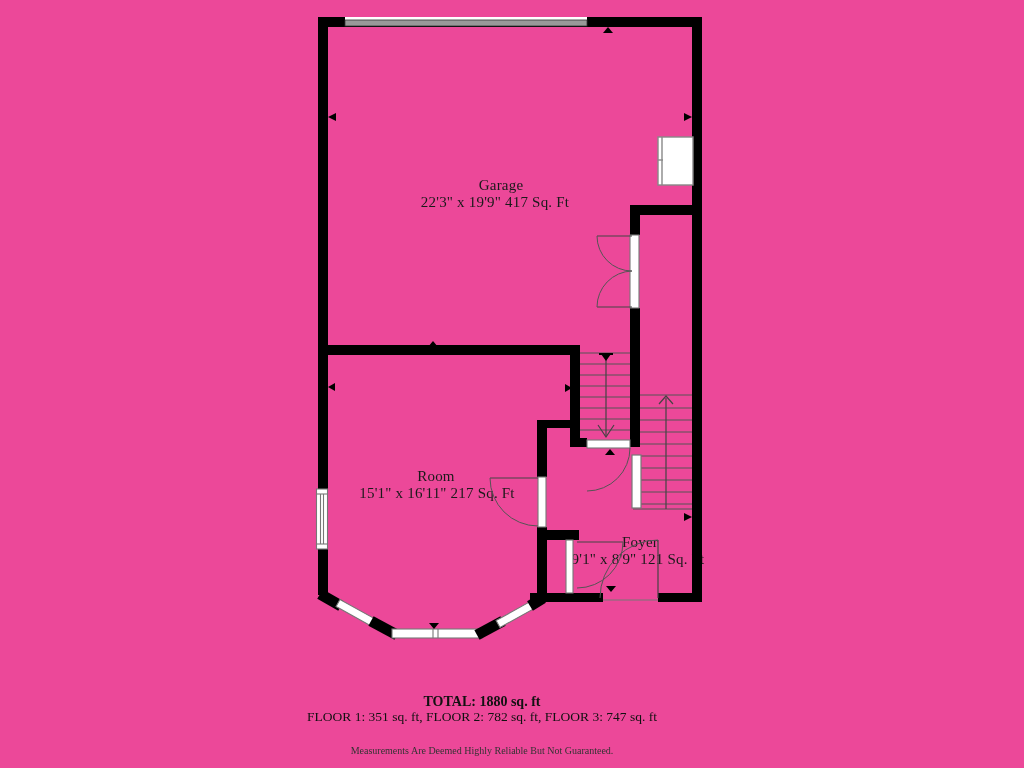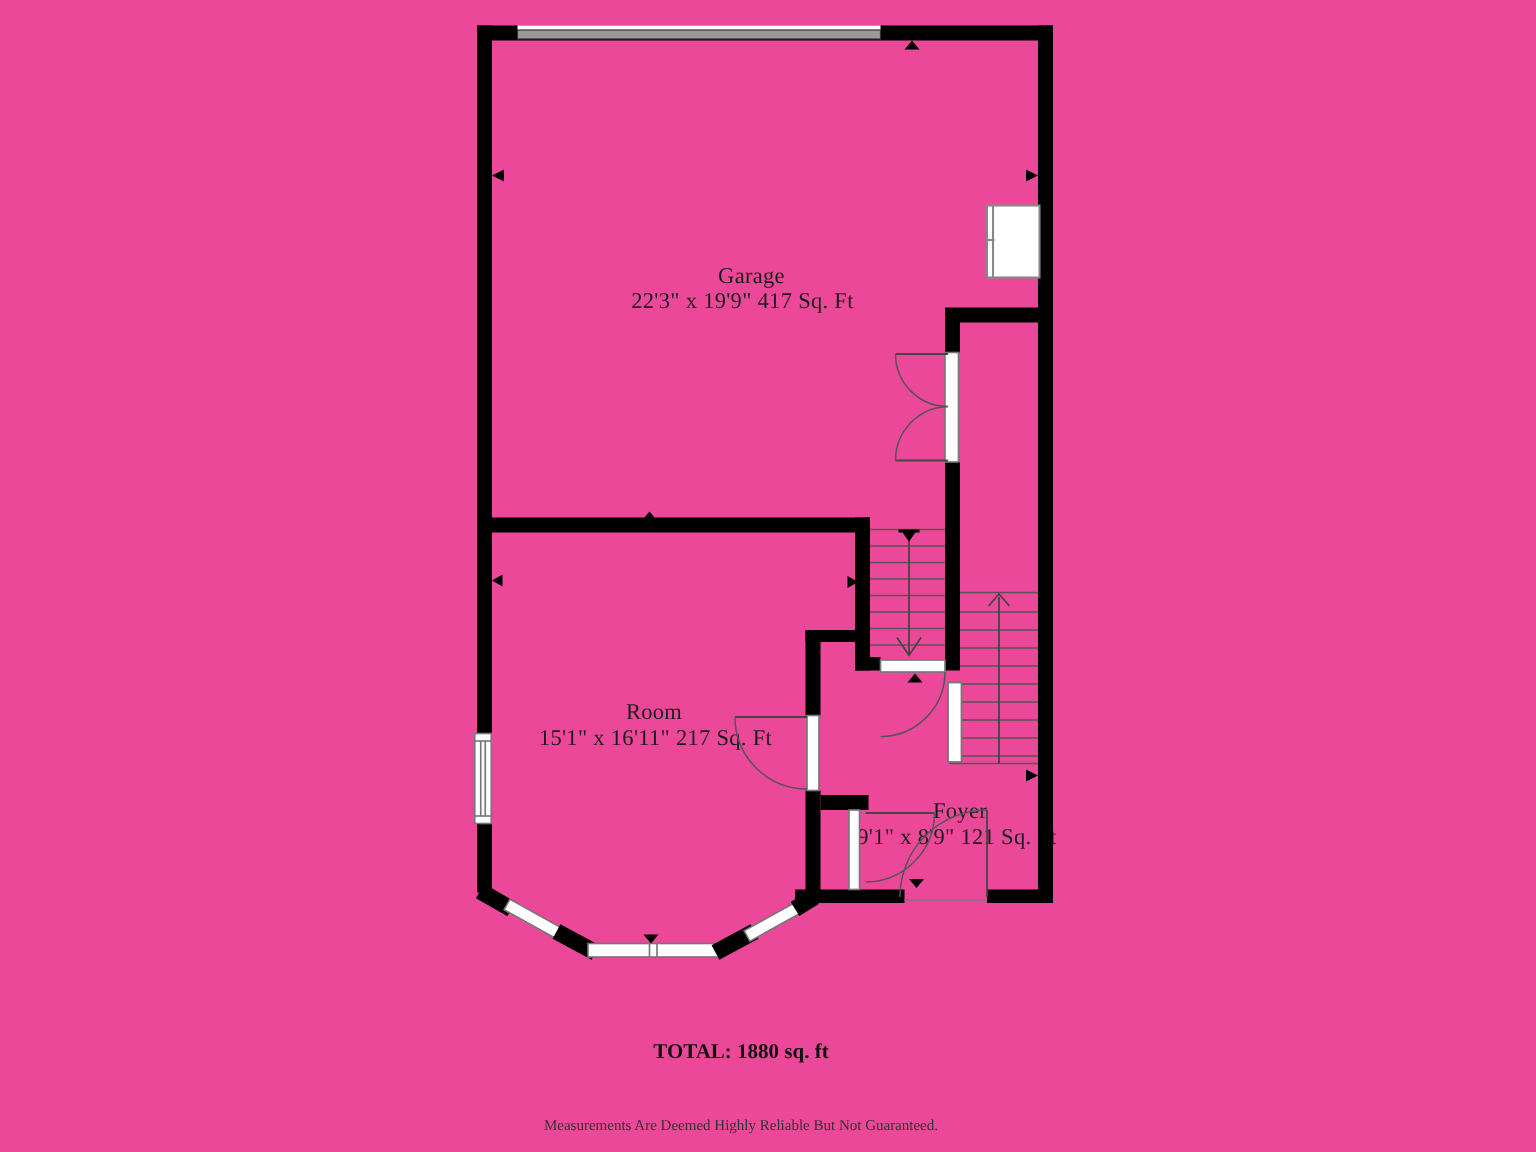--- a/index.html
+++ b/index.html
@@ -1,20 +1,20 @@
 <!DOCTYPE html>
 <html><head>
 <meta charset="utf-8">
 <style>
   html,body{margin:0;padding:0;background:#fff;}
   #canvas{position:relative;width:1024px;height:768px;background:#ec4899;overflow:hidden;
           font-family:Liberation Serif, serif;}
   .room-label{position:absolute;transform:translate(-50%,-50%);white-space:nowrap;
               color:#1a1a1a;font-size:15px;letter-spacing:.2px;}
-  .summary-line{position:absolute;left:16px;width:956px;text-align:center;color:#111;
+  .summary-line{position:absolute;left:4px;width:956px;text-align:center;color:#111;
                 white-space:nowrap;}
   .summary-total{font-size:14px;font-weight:bold;}
   .summary-floors,.summary-excluded{font-size:13.5px;}
   .summary-disclaimer{font-size:10px;color:#333;text-align:center;}
   svg.plan{position:absolute;left:0;top:0;pointer-events:none;}
 </style>
 </head>
 <body>
 
 <div id="canvas">
@@ -22,20 +22,21 @@
   <div class="room-label" style="left:501px;top:185px;">Garage</div>
   <div class="room-label" style="left:495px;top:202px;">22'3" x 19'9" 417 Sq. Ft</div>
 
   <div class="room-label" style="left:436px;top:476px;">Room</div>
   <div class="room-label" style="left:437px;top:493px;">15'1" x 16'11" 217 Sq. Ft</div>
 
   <div class="room-label" style="left:640px;top:542px;">Foyer</div>
   <div class="room-label" style="left:638px;top:559px;">9'1" x 8'9" 121 Sq. Ft</div>
 
   <div class="summary-line summary-total" style="top:694px;">TOTAL: 1880 sq. ft</div>
+  <div class="summary-line summary-floors" style="top:709px;">FLOOR 1: 351 sq. ft, FLOOR 2: 782 sq. ft, FLOOR 3: 747 sq. ft</div>
   <div class="summary-line summary-disclaimer" style="top:745px;">Measurements Are Deemed Highly Reliable But Not Guaranteed.</div>
 
   <svg class="plan" width="1024" height="768" viewBox="0 0 1024 768">
 
     <g fill="#000000">
       <rect x="318" y="17" width="384" height="10"></rect>
       <rect x="318" y="17" width="10" height="578"></rect>
       <rect x="692" y="17" width="10" height="585"></rect>
       <rect x="318" y="345" width="262" height="10"></rect>
       <rect x="570" y="345" width="10" height="102"></rect>

